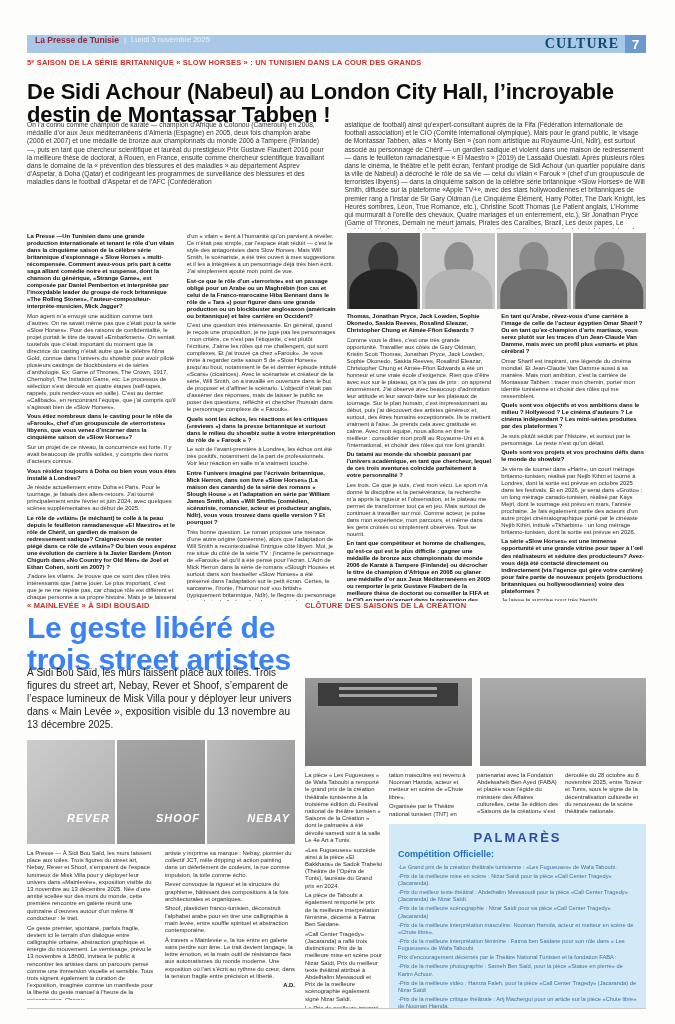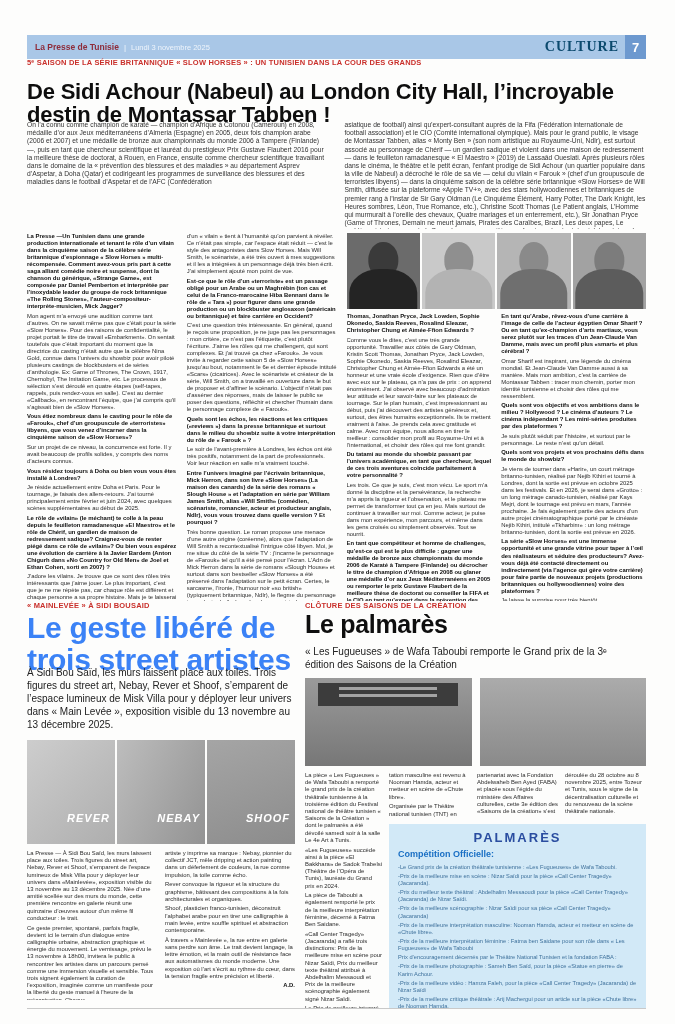--- a/index.html
+++ b/index.html
@@ -1,20 +1,20 @@
 <!DOCTYPE html>
 <html><head>
 <meta charset="utf-8">
 <style>
   html,body{margin:0;padding:0;background:#e9e9e9;}
   .page{position:relative;width:675px;height:1024px;background:#fdfdfc;margin:0 auto;
         font-family:"Liberation Sans", sans-serif;color:#1a1a1a;overflow:hidden;}
   
-  .masthead{position:absolute;left:27px;top:35px;width:619px;height:24px;background:#a9c7e7;
-            display:flex;align-items:center;}
+  .masthead{position:absolute;left:27px;top:35px;width:619px;height:18px;background:#a9c7e7;
+            display:flex;}
   .brand{font-weight:bold;font-size:8.5px;color:#8e2c3a;margin-left:8px;}
   .mast-sep{color:#f2f7fc;font-size:8px;margin:0 5px;}
   .issue-date{font-size:7.5px;color:#eef4fb;}
   .mast-right{margin-left:auto;display:flex;align-items:center;height:100%;}
   .section-name{font-family:"Liberation Serif", serif;font-weight:bold;font-size:14px;
                 color:#0c4a6e;letter-spacing:1px;margin-right:6px;}
   .page-no{width:21px;height:100%;background:#6d99cf;color:#fff;font-weight:bold;font-size:13px;
            display:flex;align-items:center;justify-content:center;}
   
   .kicker{position:absolute;left:27px;font-size:7.5px;font-weight:bold;color:#c9302b;letter-spacing:.2px;}
@@ -163,44 +163,42 @@
     </div>
   </div>
 
   <div class="kicker k-left">« MAINLEVÉE » À SIDI BOUSAID</div>
   <div class="headline-left">Le geste libéré de trois street artistes</div>
   <div class="standfirst-left">À Sidi Bou Saïd, les murs laissent place aux toiles. Trois figures du street art,  Nebay, Rever et Shoof, s’emparent de l’espace lumineux de Misk Villa pour y déployer leur univers dans « Main Levée », exposition visible du 13 novembre au 13 décembre 2025.</div>
   <div class="street-photos">
     <div class="sp" style="background:linear-gradient(135deg,#cdcdcd,#aeaeae)">
       <span class="sp-label">REVER</span>
     </div>
+    <div class="sp" style="background:linear-gradient(160deg,#a5a5a5,#8c8c8c)">
+      <span class="sp-label">SHOOF</span>
+    </div>
     <div class="sp" style="background:linear-gradient(115deg,#bdbdbd,#939393)">
       <span class="sp-label">NEBAY</span>
-    </div>
-    <div class="sp" style="background:linear-gradient(160deg,#a5a5a5,#8c8c8c)">
-      <span class="sp-label">SHOOF</span>
     </div>
   </div>
   <div class="street-body">
     <div class="bodycol">
         <p class="p-a">La Presse — À Sidi Bou Saïd, les murs laissent place aux toiles. Trois figures du street art, Nebay, Rever et Shoof, s’emparent de l’espace lumineux de Misk Villa pour y déployer leur univers dans «Mainlevée», exposition visible du 13 novembre au 13 décembre 2025. Née d’une amitié scellée sur des murs du monde, cette première rencontre en galerie réunit une quinzaine d’œuvres autour d’un même fil conducteur : le trait.</p>
         <p class="p-a">Ce geste premier, spontané, parfois fragile, devient ici le terrain d’un dialogue entre calligraphie urbaine, abstraction graphique et énergie du mouvement. Le vernissage, prévu le 13 novembre à 18h00, invitera le public à rencontrer les artistes dans un parcours pensé comme une immersion visuelle et sensible. Tous trois signent également la curation de l’exposition, imaginée comme un manifeste pour la liberté du geste manuel à l’heure de la mécanisation. Chaque</p>
       </div>
     <div class="bodycol">
         <p class="p-a">artiste y imprime sa marque : Nebay, pionnier du collectif JCT, mêle dripping et action painting dans un déferlement de couleurs, la rue comme impulsion, la toile comme écho.</p>
         <p class="p-a">Rever convoque la rigueur et la structure du graphisme, bâtissant des compositions à la fois architecturales et organiques.</p>
         <p class="p-a">Shoof, plasticien franco-tunisien, déconstruit l’alphabet arabe pour en tirer une calligraphie à main levée, entre souffle spirituel et abstraction contemporaine.</p>
         <p class="p-a">À travers « Mainlevée », la rue entre en galerie sans perdre son âme. Le trait devient langage, la lettre émotion, et la main outil de résistance face aux automatismes du monde moderne. Une exposition où l’art s’écrit au rythme du cœur, dans la tension fragile entre précision et liberté.</p>
         <p class="p-byline">A.D.</p>
       </div>
   </div>
 
   <div class="kicker k-right">CLÔTURE DES SAISONS DE LA CRÉATION</div>
-  <div class="headline-right">Le palmarès</div>
-  <div class="standfirst-right">« Les Fugueuses » de Wafa Taboubi remporte le Grand prix de la 3ᵉ édition des Saisons de la Création</div>
   <div class="palm-photos">
     <div class="ph" style="background:linear-gradient(180deg,#9a9a9a,#777)">
       <span class="ph-banner">
           <i></i>
           <i></i>
         </span>
     </div>
     <div class="ph" style="background:linear-gradient(180deg,#ababab,#8a8a8a)"></div>
   </div>
   <div class="palm-text">

